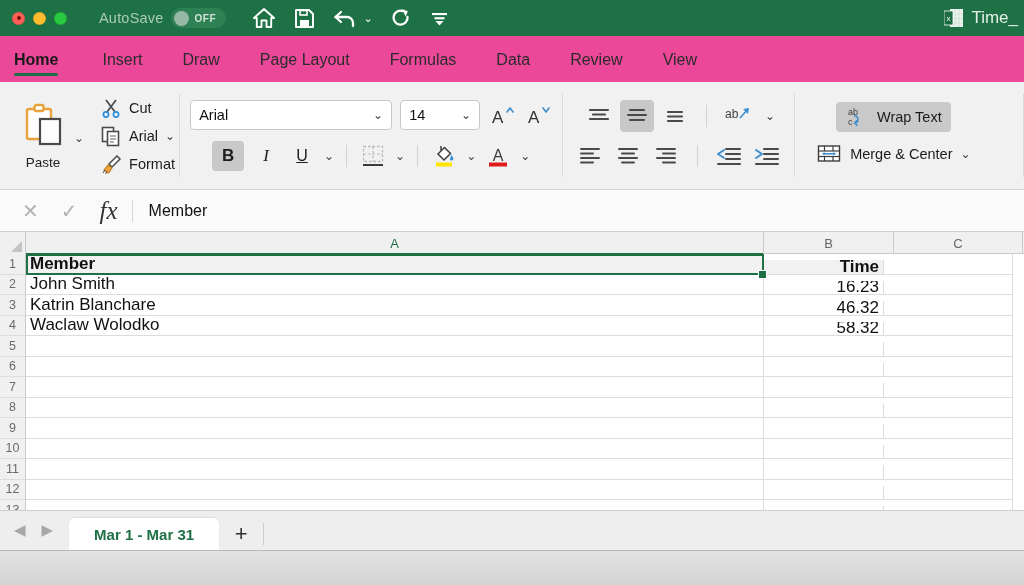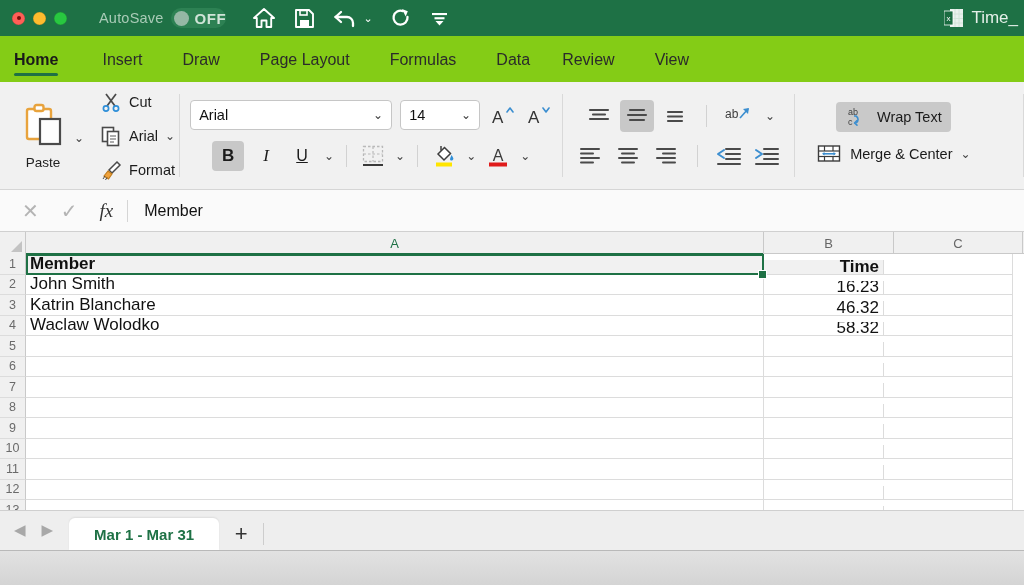--- a/index.html
+++ b/index.html
@@ -29,37 +29,37 @@
     margin-left: 32px; color: #a9cbb7; font-size: 14.5px; letter-spacing: .2px;
   }
   .autosave-toggle {
     margin-left: 8px; width: 55px; height: 20px; border-radius: 10px;
     background: #2d8153; display: flex; align-items: center; position: relative;
   }
   .autosave-knob {
     width: 15px; height: 15px; border-radius: 50%; background: #96b8a5; margin-left: 3px;
   }
   .autosave-off {
-    color: #cfe3d7; font-size: 15px; font-weight: bold; letter-spacing: .6px;
+    color: #cfe3d7; font-size: 10px; font-weight: bold; letter-spacing: .6px;
     margin-left: 5px;
   }
   .qat { display: flex; align-items: center; gap: 18px; margin-left: 26px; }
   .qat-btn { color: #ffffff; display: flex; align-items: center; }
   .qat-chev { font-size: 11px; color: #fff; margin-left: -13px; align-self: center; }
 
   .doc-title {
     position: absolute; right: 0px; top: 0; height: 36px;
     display: flex; align-items: center; gap: 7px; padding-right: 6px;
   }
   .doc-title-text { color: #e4efe8; font-size: 17px; white-space: nowrap; }
 
   
   .tabbar {
     position: absolute; left: 0; top: 36px; width: 1024px; height: 46px;
-    background: #84cc16; display: flex; align-items: center;
+    background: #ec4899; display: flex; align-items: center;
   }
   .tab {
     position: relative; font-size: 16px; color: #2b2b2b;
     padding: 0 0 7px 0; margin: 8px 0 0 0; cursor: default;
     white-space: nowrap;
   }
   .tab.active { font-weight: bold; color: #1a1a1a; }
   .tab.active::after {
     content: ""; position: absolute; left: 0; right: 0; bottom: 0;
     height: 3px; background: #1e7145; border-radius: 2px;
@@ -74,21 +74,21 @@
   .grp { display: flex; align-items: center; height: 100%; }
   .sep { width: 1px; background: #d9d9d9; margin: 12px 0; align-self: stretch; }
 
   
   .paste-grp { padding-left: 14px; display: flex; align-items: center; }
   .paste-btn { display: flex; flex-direction: column; align-items: center; width: 58px; }
   .paste-label { font-size: 13.5px; color: #222; margin-top: 2px; }
   .mini-chev { font-size: 12px; color: #444; margin-left: 2px; margin-top: 4px; }
 
   .cmd-col { display: flex; flex-direction: column; justify-content: center;
-             gap: 8px; margin-left: 12px; text-align: center; }
+             gap: 2px; margin-left: 12px; text-align: center; }
   .cmd { display: flex; align-items: center; gap: 7px; height: 26px; padding: 0 4px; }
   .cmd-label { font-size: 14.5px; color: #1c1c1c; }
 
   
   .font-grp { display: flex; flex-direction: column; justify-content: center;
               gap: 11px; padding: 0 10px; }
   .font-row { display: flex; align-items: center; gap: 8px; }
   .combo {
     height: 30px; background: #fff; border: 1px solid #c6c6c6; border-radius: 4px;
     display: flex; align-items: center; padding: 0 8px; font-size: 14.5px; color: #111;
@@ -127,21 +127,21 @@
     background: #fafafa; border-bottom: 1px solid #d0d0d0; display: flex; align-items: center;
   }
   .namebox {
     width: 116px; height: 100%; display: flex; align-items: center;
     border-right: 1px solid #cfcfcf; padding-left: 10px; position: relative;
   }
   .namebox-text { font-size: 15px; color: #1c1c1c; }
   .namebox-spin { position: absolute; right: 12px; display: flex; flex-direction: column;
                   gap: 2px; line-height: 0; }
   .fbtns { display: flex; align-items: center; gap: 22px; margin-left: 22px; }
-  .fx { font-style: italic; font-family: "Liberation Serif", serif; font-size: 19px; color: #333; }
+  .fx { font-style: italic; font-family: "Liberation Serif", serif; font-size: 25px; color: #333; }
   .fsep { width: 1px; height: 22px; background: #d5d5d5; margin-left: 14px; }
   .formula-content { font-size: 16px; color: #111; margin-left: 16px; }
 
   
   .gridwrap {
     position: absolute; left: 0; top: 232px; width: 1024px; height: 278px;
     background: #fff; overflow: hidden;
   }
   .colheader {
     position: absolute; left: 0; top: 0; width: 1024px; height: 22px;
@@ -288,21 +288,21 @@
     </div>
   </div>
 
   <div class="tabbar">
     <div class="tab active" style="margin-left:14px">Home</div>
     <div class="tab" style="margin-left:44px">Insert</div>
     <div class="tab" style="margin-left:40px">Draw</div>
     <div class="tab" style="margin-left:40px">Page Layout</div>
     <div class="tab" style="margin-left:40px">Formulas</div>
     <div class="tab" style="margin-left:40px">Data</div>
-    <div class="tab" style="margin-left:32px">Review</div>
+    <div class="tab" style="margin-left:40px">Review</div>
     <div class="tab" style="margin-left:40px">View</div>
   </div>
 
   <div class="ribbon">
 
     <div class="grp paste-grp">
       <div class="paste-btn">
         <svg width="46" height="52" viewBox="0 0 46 52">
           <rect x="7" y="8" width="24" height="30" rx="2" fill="#fff" stroke="#e8a33d" stroke-width="2.4"></rect>
           <rect x="14.5" y="4" width="9" height="6" rx="2" fill="#fff" stroke="#e8a33d" stroke-width="2.4"></rect>

